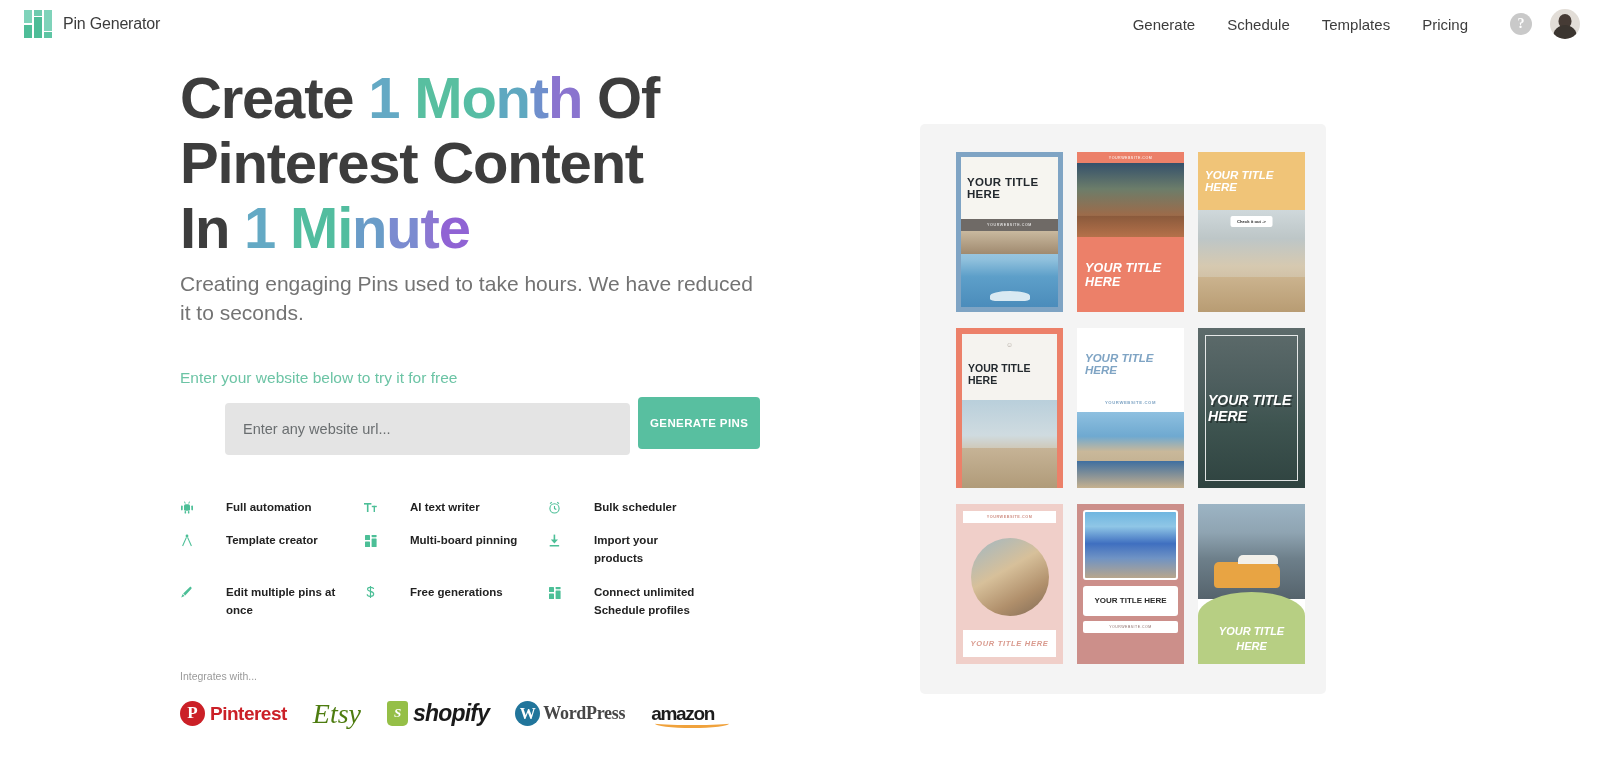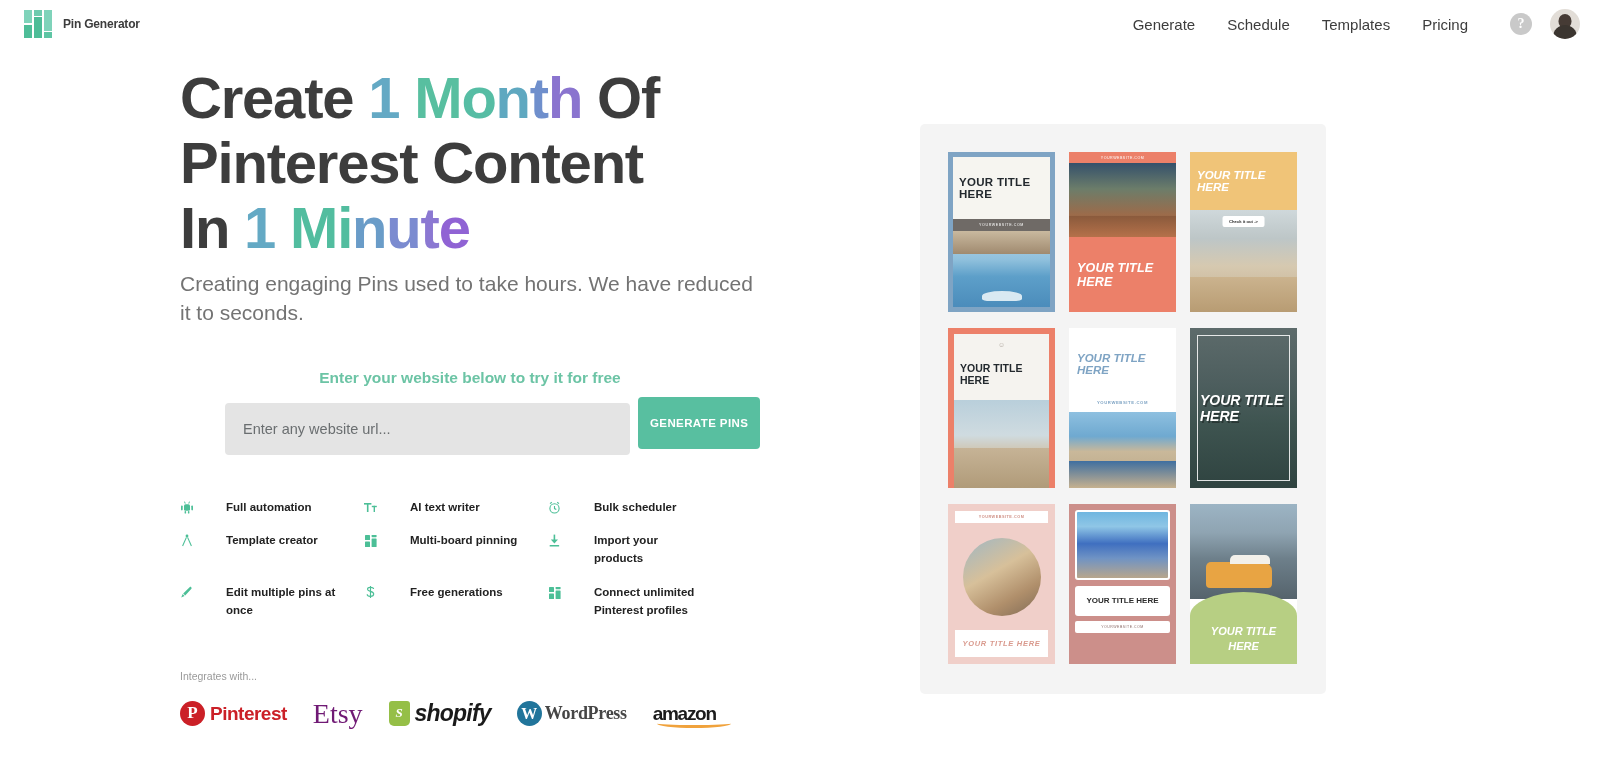--- a/index.html
+++ b/index.html
@@ -28,21 +28,21 @@
     gap: 1.5px;
   }
   .logo-mark i { display: block; background: #5ec5a4; }
   .lm-a { grid-column: 1; grid-row: 1 / span 2; background: #7fd3ba !important; }
   .lm-b { grid-column: 1; grid-row: 3 / span 2; background: #4ebd98 !important; }
   .lm-c { grid-column: 2; grid-row: 1 / span 1; background: #6ecbae !important; }
   .lm-d { grid-column: 2; grid-row: 2 / span 3; background: #4ebd98 !important; }
   .lm-e { grid-column: 3; grid-row: 1 / span 3; background: #7fd3ba !important; }
   .lm-f { grid-column: 3; grid-row: 4 / span 1; background: #5ec5a4 !important; }
   .brand-name {
-    font-size: 12px; font-weight: 700; color: #3c3c3c; letter-spacing: -0.2px;
+    font-size: 16px; font-weight: 400; color: #3c3c3c; letter-spacing: -0.2px;
   }
 
   .nav { margin-left: auto; display: flex; align-items: center; }
   .nav-link {
     font-size: 15px; color: #3d3d3d; padding: 0 16px;
     text-decoration: none; white-space: nowrap;
   }
   .help-btn {
     margin-left: 26px; width: 22px; height: 22px; border-radius: 50%;
     background: #c9c9c9; color: #fff; font-size: 14px; font-weight: 700;
@@ -80,23 +80,22 @@
   .subtitle {
     margin-top: 8px;
     font-size: 21px;
     color: #737373;
     line-height: 1.4;
   }
 
   .cta-label {
     margin-top: 41px;
     font-size: 15.5px;
-    font-weight: 700;
+    font-weight: 400;
     color: #6cc4a5;
-    text-align: center;
   }
 
   
   .form-row { margin-top: 16px; display: flex; align-items: stretch; padding-left: 45px; }
   .url-input {
     width: 412px; height: 52px;
     background: #e4e4e4; border: none; border-radius: 4px;
     padding: 0 18px; font-size: 14.5px; color: #55595c;
     font-family: "Liberation Sans", sans-serif;
     outline: none;
@@ -143,21 +142,21 @@
   .pin-circle {
     width: 25px; height: 25px; border-radius: 50%; background: #cb2027;
     color: #fff; display: flex; align-items: center; justify-content: center;
     font-family: "Liberation Serif", serif; font-size: 17px; font-weight: 700;
     padding-bottom: 2px;
   }
   .pin-word { font-size: 19px; font-weight: 700; color: #cb2027; letter-spacing: -0.5px; }
 
   .lg-etsy {
     font-family: "Liberation Serif", serif; font-size: 28px;
-    color: #701a75; letter-spacing: 0px;
+    color: #4d7c0f; letter-spacing: 0px; font-style: italic;
   }
 
   .lg-shopify { display: flex; align-items: center; gap: 5px; }
   .shop-bag {
     width: 21px; height: 25px; background: #95bf47;
     border-radius: 3px 3px 5px 5px; position: relative;
     display: flex; align-items: center; justify-content: center;
     color: #fff; font-family: "Liberation Serif", serif; font-size: 13px;
     font-style: italic; font-weight: 700; padding-bottom: 2px;
   }
@@ -189,20 +188,21 @@
     width: 406px; height: 570px;
     background: #f4f4f4;
     border-radius: 5px;
     padding: 28px 0 0 28px;
   }
   .pin-grid {
     display: grid;
     grid-template-columns: 107px 107px 107px;
     column-gap: 14px;
     row-gap: 16px;
+    margin-left: 8px;
   }
   .pin {
     width: 107px; height: 160px; overflow: hidden; position: relative;
     background: #fff; font-family: "Liberation Sans", sans-serif;
   }
 
   
   .p1 { background: #7fa4c4; padding: 5px; }
   .p1 .inner { background: #f6f5f0; height: 100%; display: flex; flex-direction: column; }
   .p1 .t { flex: 0 0 62px; display: flex; align-items: center; justify-content: center;
@@ -437,21 +437,21 @@
 
       <div class="feature">
         <span class="feat-icon">
           <svg width="12" height="12" viewBox="0 0 12 12" fill="currentColor">
             <rect x="0" y="0" width="5" height="5" rx="0.6"></rect>
             <rect x="6.6" y="0" width="5" height="2.2" rx="0.6"></rect>
             <rect x="6.6" y="3.4" width="5" height="8.6" rx="0.6"></rect>
             <rect x="0" y="6.6" width="5" height="5.4" rx="0.6"></rect>
           </svg>
         </span>
-        <span class="feat-label">Connect unlimited Pinterest profiles</span>
+        <span class="feat-label">Connect unlimited Schedule profiles</span>
       </div>
     </div>
 
     <div class="integrates-label">Integrates with...</div>
     <div class="logos">
 
       <span class="lg-pinterest">
         <span class="pin-circle">P</span>
         <span class="pin-word">Pinterest</span>
       </span>

